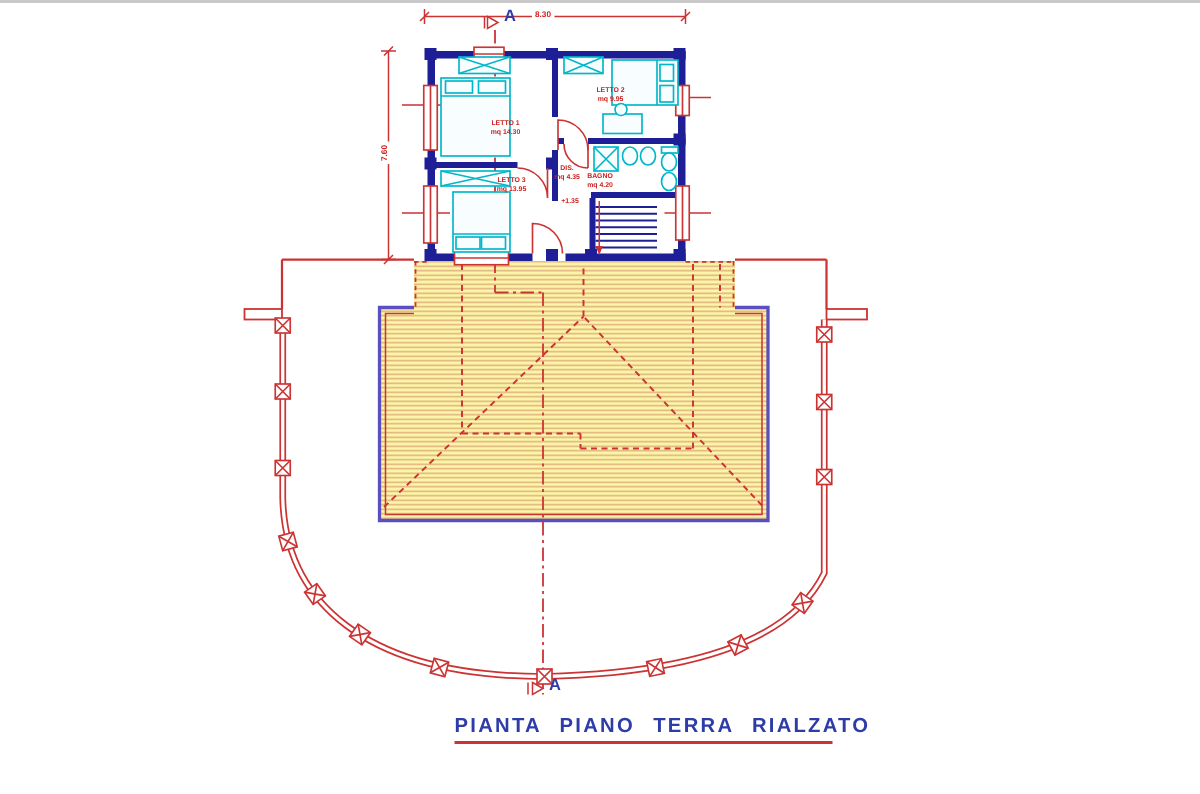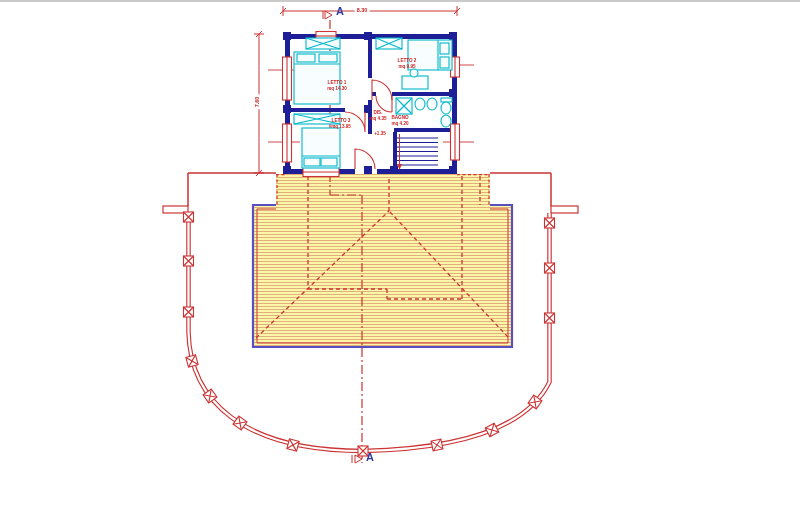--- a/index.html
+++ b/index.html
@@ -246,14 +246,15 @@
 <div class="lbl" style="left:380px;top:132px;">
   <span>+1.35</span>
 </div>
 
 <div class="dim" style="left:362px;top:8px;">8.30</div>
 <div class="dim vert" style="left:257px;top:100px;">7.60</div>
 
 <div class="sec-label" style="left:336px;top:3px;">A</div>
 <div class="sec-label" style="left:366px;top:449px;">A</div>
 
+<div class="title">PIANTA PIANO TERRA RIALZATO</div>
 
 </div>
 
 </body></html>

